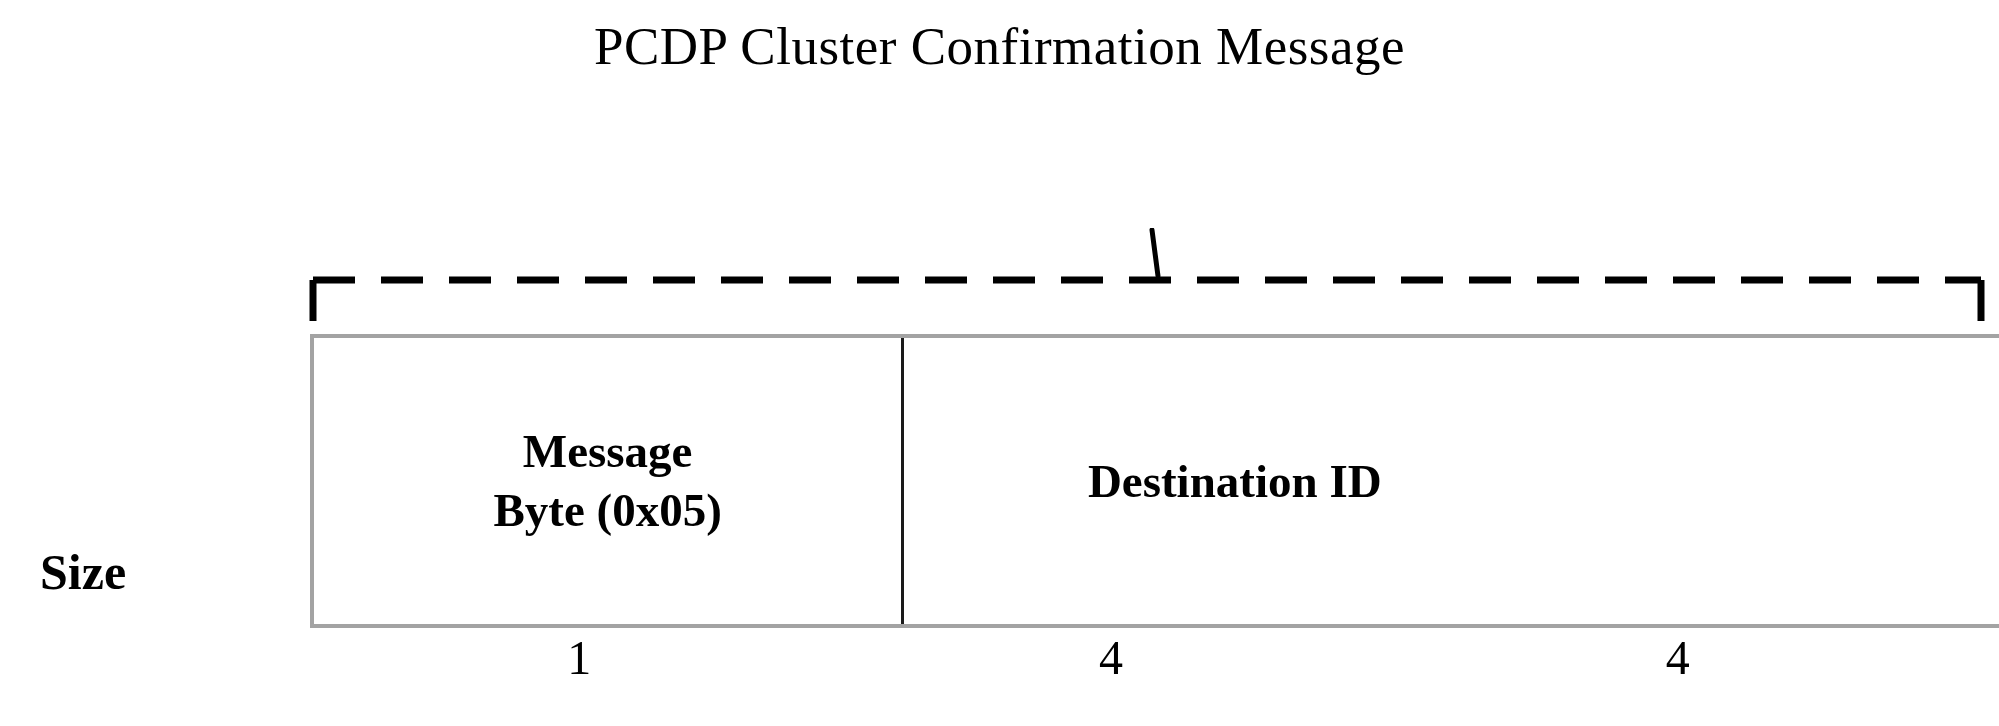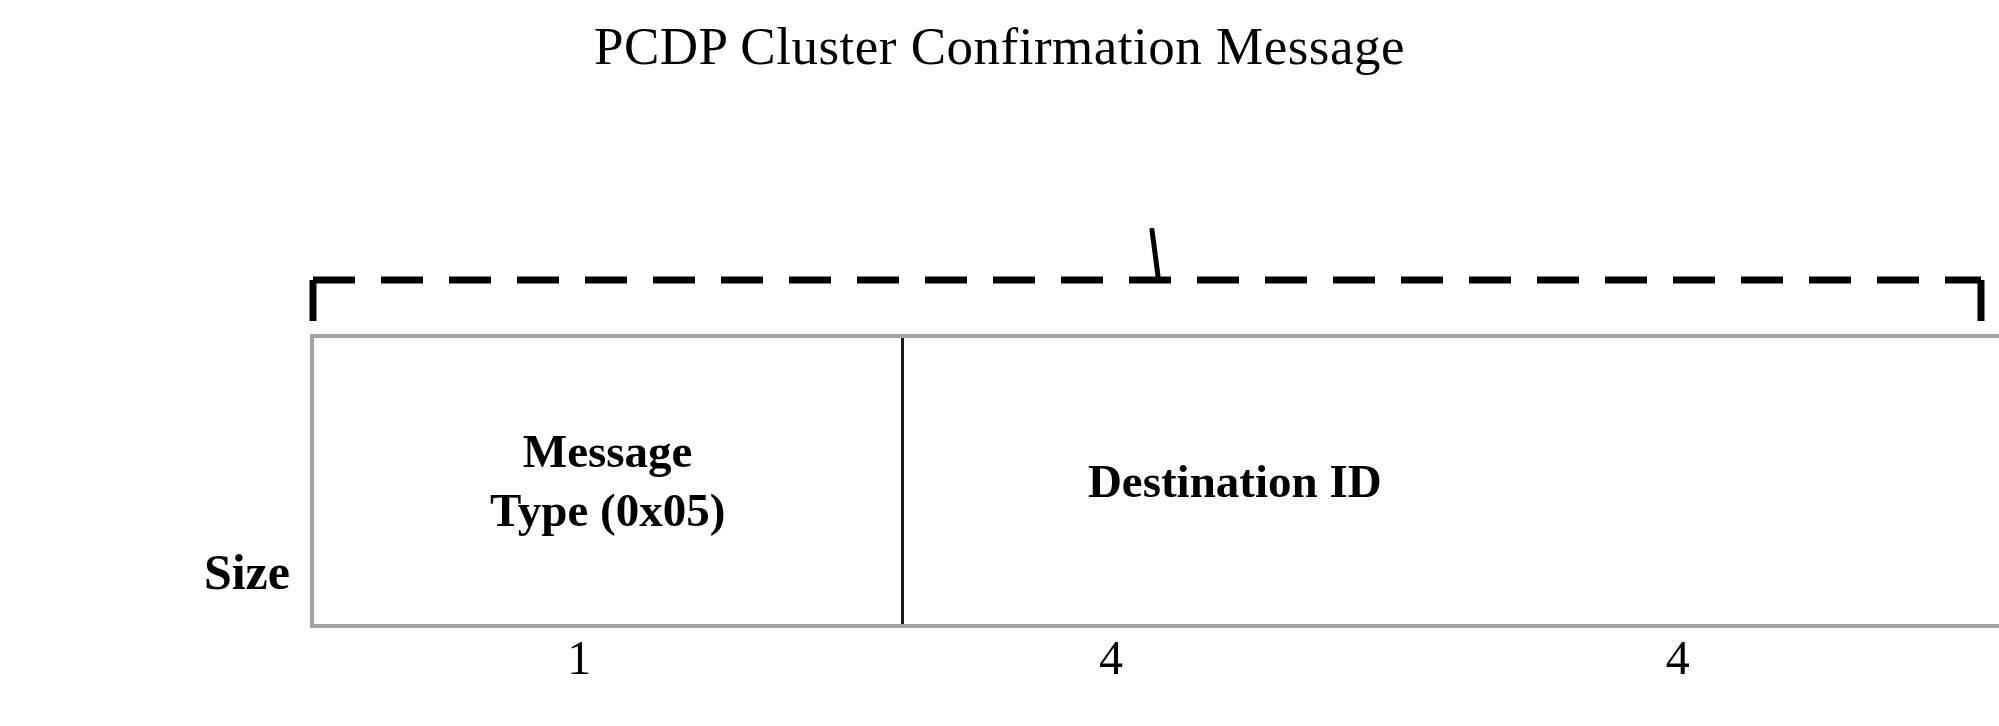--- a/index.html
+++ b/index.html
@@ -83,21 +83,21 @@
   .field .lines {
     display: block;
   }
 
   
   .size-label {
     position: absolute;
     left: 40px;
     top: 540px;
     width: 250px;
-    text-align: right;
+    text-align: left;
     font-family: "Liberation Serif", serif;
     font-weight: 700;
     font-size: 50px;
     line-height: 1.28;
     color: #000000;
   }
 
   
   .bytes-row {
     position: absolute;
@@ -131,21 +131,21 @@
     <path d="M 845 2 L 851 48" stroke="#000000" stroke-width="5" fill="none" stroke-linecap="round"></path>
     <path d="M 6 52 L 1674 52" stroke="#000000" stroke-width="7" fill="none" stroke-dasharray="42 26" stroke-linecap="butt"></path>
     <path d="M 6 52 L 6 93" stroke="#000000" stroke-width="7" fill="none" stroke-linecap="butt"></path>
     <path d="M 1674 52 L 1674 93" stroke="#000000" stroke-width="7" fill="none" stroke-linecap="butt"></path>
   </svg>
 
   <div class="packet">
     <div class="field f-msgtype">
       <span class="lines">
         <span>Message</span><br>
-        <span>Type (0x05)</span>
+        <span>Byte (0x05)</span>
       </span>
     </div>
     <div class="field f-dest">
       <span class="lines">
         <span>Destination ID</span>
       </span>
     </div>
   </div>
 
   <div class="size-label">

